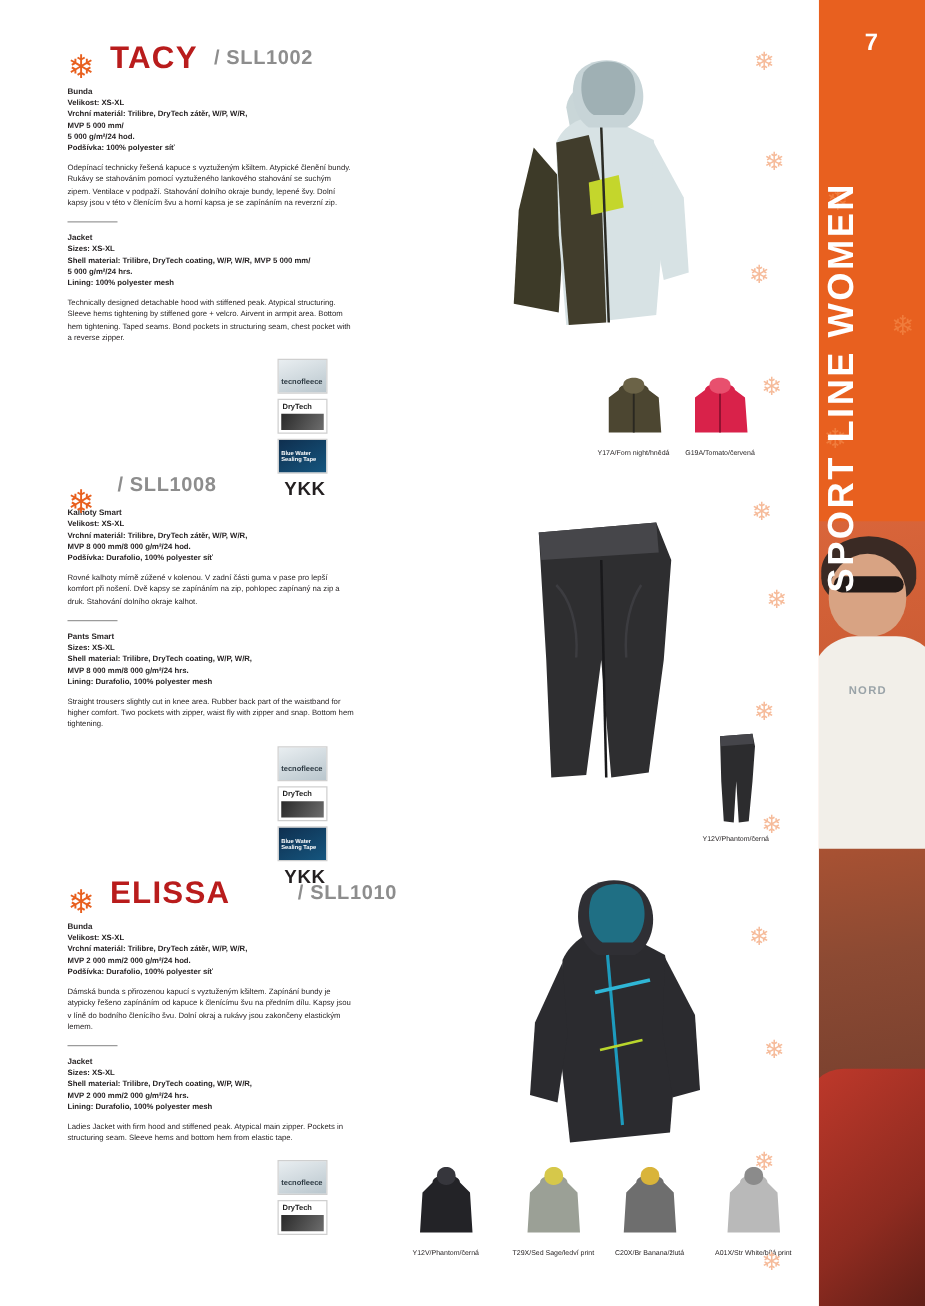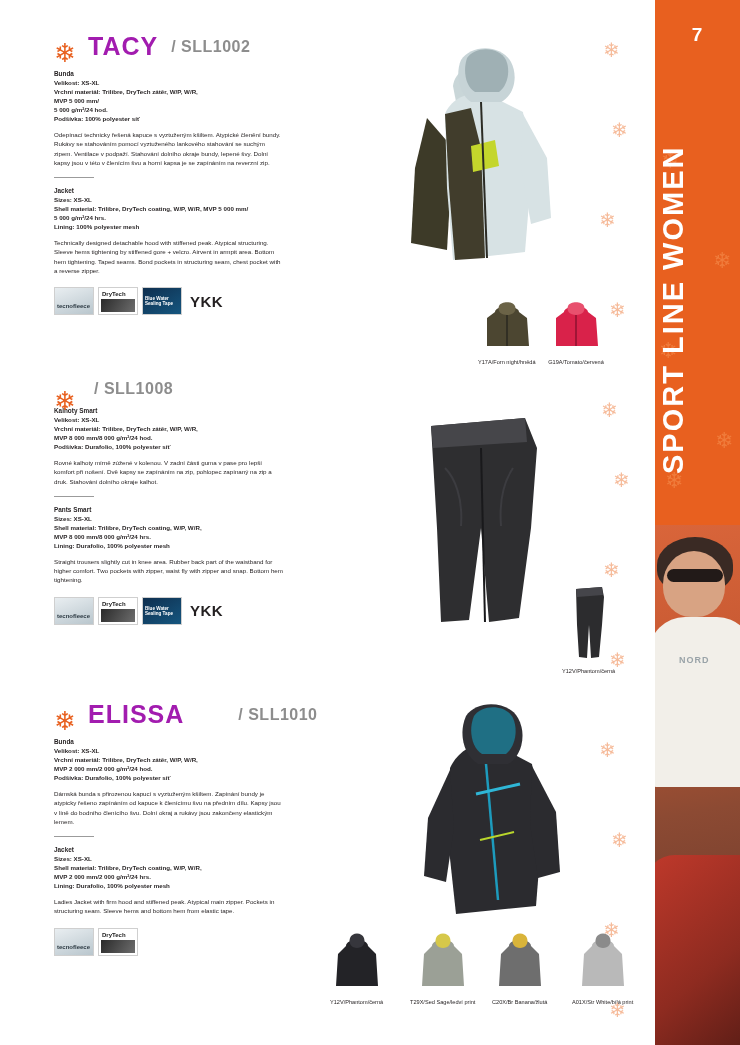--- a/index.html
+++ b/index.html
@@ -42,21 +42,21 @@
     position:absolute;top:60px;right:-2px;width:85px;height:500px;
     color:#ffffff;
     font-size:29px;font-weight:bold;letter-spacing:2px;
     writing-mode:vertical-rl;
     transform:rotate(180deg);
     text-align:center;
     white-space:nowrap;
   }
   
   .model-photo{
-    position:absolute;bottom:0;right:0;width:85px;height:520px;
+    position:absolute;bottom:0;right:0;width:85px;height:628px;
     background:linear-gradient(170deg,#d9653a 0%,#c85a33 25%,#8c4a33 55%,#5c3228 100%);
     overflow:hidden;
   }
   .model-photo .head{
     position:absolute;top:26px;left:8px;width:62px;height:66px;
     border-radius:50% 50% 45% 45%;
     background:#d8a383;
   }
   .model-photo .hair{
     position:absolute;top:12px;left:2px;width:76px;height:56px;
@@ -81,35 +81,35 @@
     border-radius:30px 10px 0 0;
   }
 
   
   .product{position:absolute;left:0;width:430px;}
   .prod-head{display:flex;align-items:center;gap:7px;padding-left:52px;}
   .flower-icon{
     position:absolute;left:54px;color:#e8601f;font-size:26px;line-height:1;
   }
   .prod-name{
-    color:#a21caf;font-size:25px;font-weight:bold;letter-spacing:1px;
+    color:#b91c1c;font-size:25px;font-weight:bold;letter-spacing:1px;
     font-family:"Liberation Sans", sans-serif;
   }
   .prod-code{
     color:#8d8d8d;font-size:16px;font-weight:bold;letter-spacing:0.5px;
     margin-left:6px;
   }
   .txtblock{padding-left:54px;width:230px;}
   .sec-title{font-size:6.4px;font-weight:bold;margin:9px 0 2px 0;}
   .spec{font-size:6.2px;line-height:1.45;font-weight:bold;}
   .desc{font-size:6.2px;line-height:1.5;margin-top:6px;}
   .rule{width:40px;height:1px;background:#9b9b9b;margin:10px 0 4px 0;}
 
   
-  .logos{display:flex;align-items:center;gap:4px;padding-left:54px;margin-top:12px;}
+  .logos{display:flex;align-items:center;gap:4px;padding-left:54px;margin-top:12px;flex-direction:column;}
   .logo-box{width:38px;height:26px;border:1px solid #cfcfcf;position:relative;overflow:hidden;}
   .logo-tec{background:linear-gradient(160deg,#e9eef1,#b9c6cd);}
   .logo-tec span{position:absolute;left:2px;bottom:5px;font-size:6px;font-weight:bold;color:#2e3b44;}
   .logo-dry{background:#ffffff;}
   .logo-dry .t{position:absolute;left:3px;top:3px;font-size:6px;font-weight:bold;color:#1c1c1c;}
   .logo-dry .b{position:absolute;left:2px;bottom:2px;width:34px;height:13px;background:linear-gradient(120deg,#2a2a2a,#6d6d6d);}
   .logo-blue{background:linear-gradient(150deg,#0f2f4f,#15567f);}
   .logo-blue span{position:absolute;left:2px;top:8px;font-size:4.6px;color:#ffffff;font-weight:bold;}
   .logo-ykk{font-size:15px;font-weight:bold;color:#231f20;letter-spacing:0.5px;margin-left:4px;}
 

